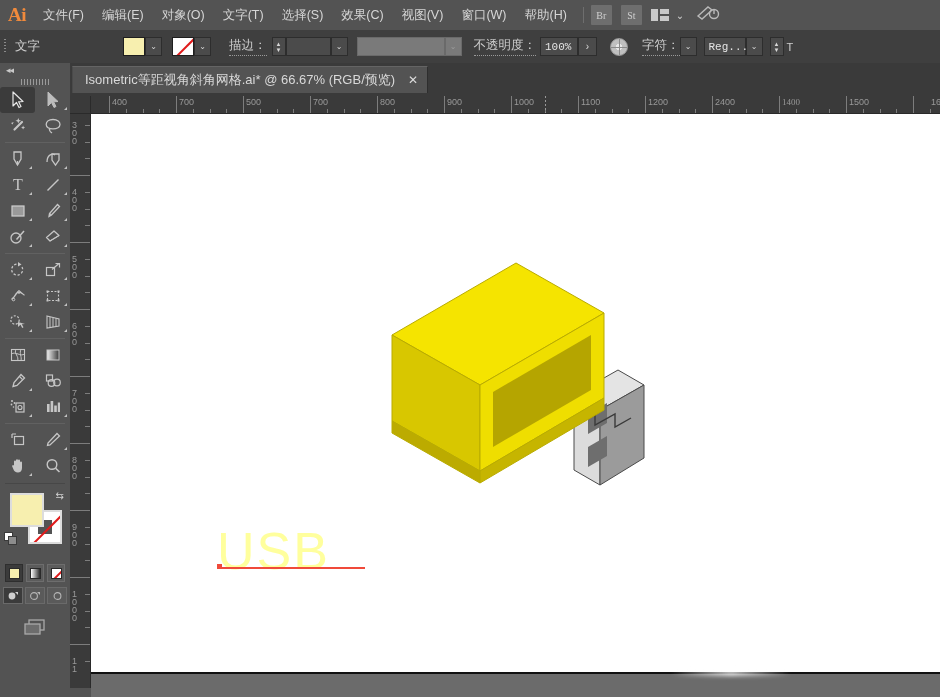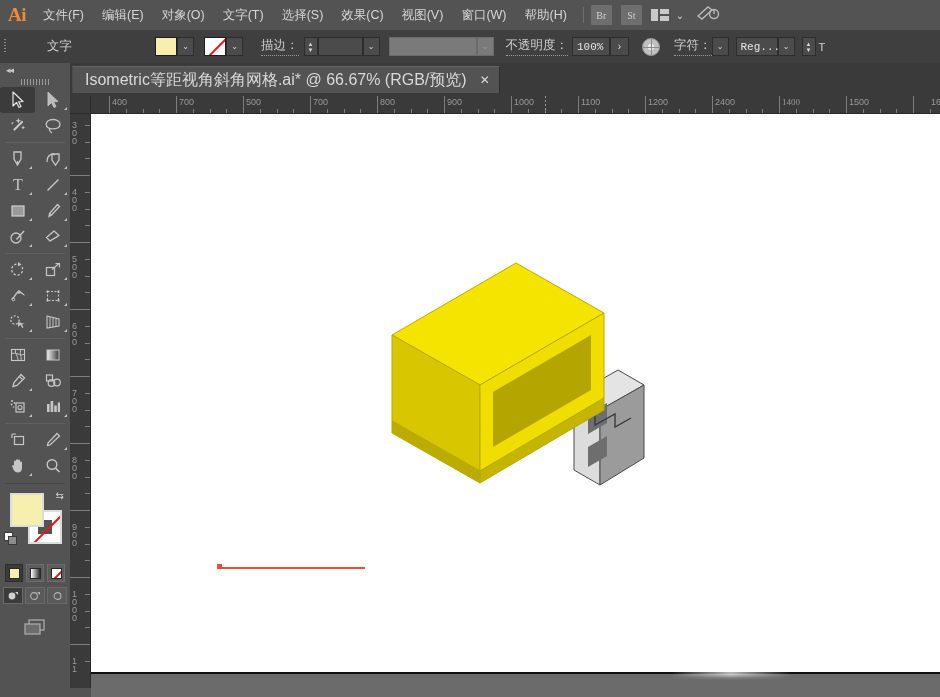--- a/index.html
+++ b/index.html
@@ -140,21 +140,21 @@
     position: absolute; left: 72px; top: 3px;
     height: 27px; background: #535353;
     display: flex; align-items: center;
     padding: 0 9px 0 12px;
     border-top: 1px solid #646464;
     border-left: 1px solid #4a4a4a;
     border-right: 1px solid #2e2e2e;
     box-sizing: border-box;
   }
   .doc-tab-label {
-    color: #d9d9d9; font-size: 16px; white-space: nowrap;
+    color: #d9d9d9; font-size: 13px; white-space: nowrap;
   }
   .doc-tab-close {
     margin-left: 13px; color: #dcdcdc; font-size: 12px; line-height: 1;
   }
 
   
   .toolbar {
     position: absolute; left: 0; top: 63px;
     width: 70px; height: 634px;
     background: #535353;
@@ -363,21 +363,21 @@
         <circle cx="18" cy="10" r="4.5" fill="none" stroke="#b9b9b9" stroke-width="1.4"></circle>
         <path d="M18 5.8 L18 10" stroke="#b9b9b9" stroke-width="1.4"></path>
       </svg>
     </div>
   </div>
 
   <div class="controlbar">
     <div class="grip">
         <i></i>
       </div>
-    <div class="cb-label" style="width:86px;padding-left:6px;margin-left:32px;">文字</div>
+    <div class="cb-label" style="width:86px;padding-left:6px;">文字</div>
 
     <div class="swatch-btn" style="background:#f7efaf;margin-left:22px;"></div>
     <div class="mini-drop">⌄</div>
 
     <div class="swatch-btn none-swatch" style="margin-left:10px;"></div>
     <div class="mini-drop">⌄</div>
 
     <div class="cb-label dotted" style="margin-left:18px;">描边：</div>
     <div class="stepper" style="margin-left:5px;">
         <span>▲</span>
@@ -833,20 +833,21 @@
         <polygon points="101,145 225,73 225,158 101,231" fill="#efde00" stroke="#b9ab00" stroke-width="1"></polygon>
         <polygon points="114,152 212,95 212,150 114,207" fill="#b5a500"></polygon>
         <polygon points="101,231 225,158 225,170 101,243" fill="#c6b500" stroke="#b9ab00" stroke-width="1"></polygon>
         <polygon points="13,181 101,231 101,243 13,193" fill="#bcab00" stroke="#b9ab00" stroke-width="1"></polygon>
       </g>
     </svg>
 
     <div class="wm wm-top" style="left:6px;top:180px;">G X 丨网</div>
     <div class="wm wm-bot" style="left:40px;top:243px;">system.com</div>
 
+    <div class="usb-text" style="left:126px;top:411px;">USB</div>
     <div class="baseline" style="left:128px;top:453px;width:146px;"></div>
     <div class="anchor" style="left:126px;top:450px;"></div>
   </div>
 
   <div class="canvas-bottom-border"></div>
   <div class="statusarea">
     <div class="fadebar"></div>
   </div>
   <div class="leftstrip"></div>
   <div class="vruler-bottom"></div>

